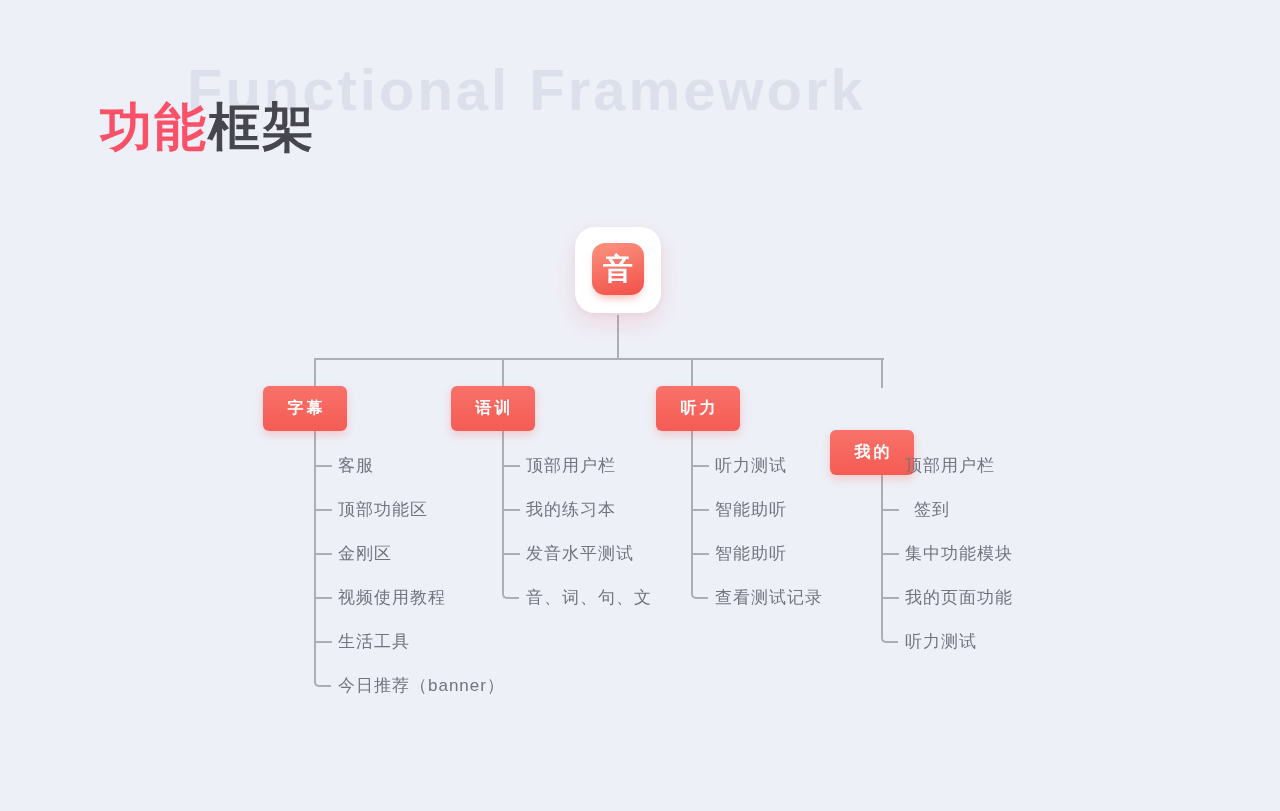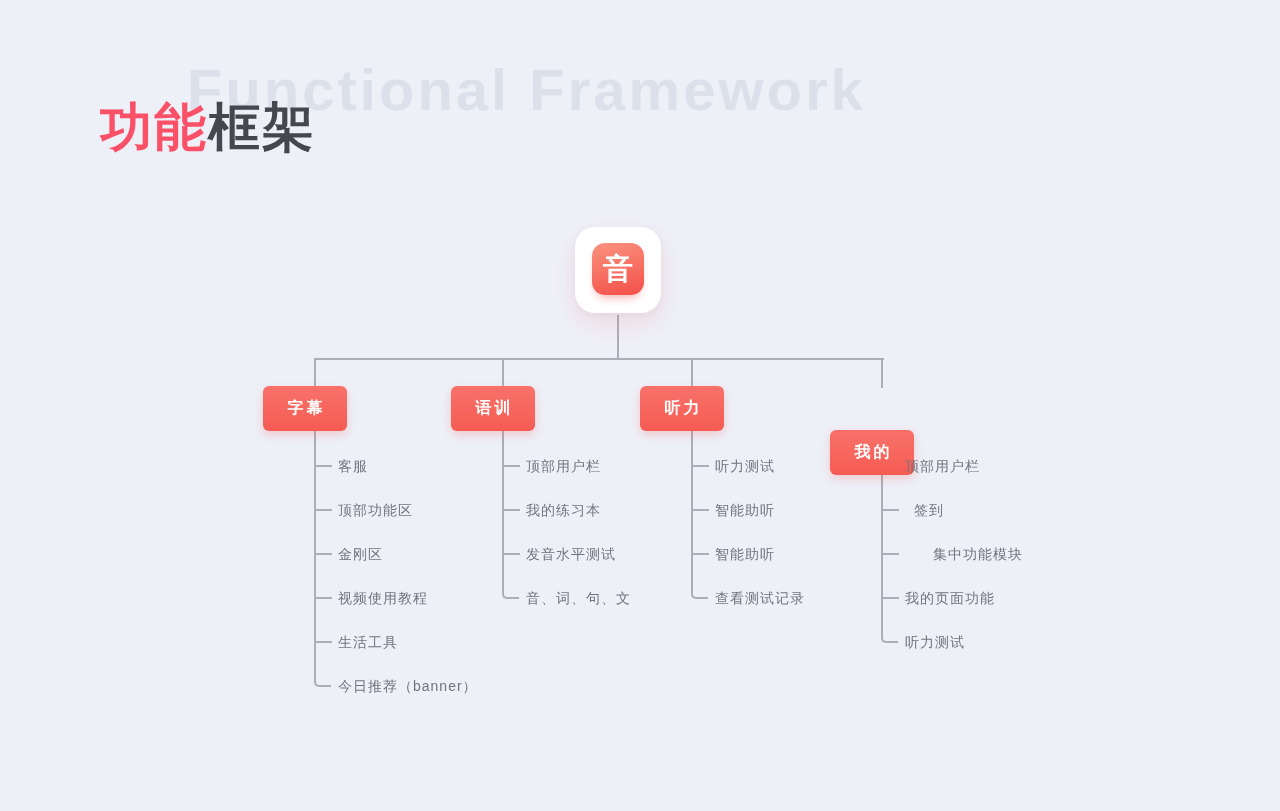--- a/index.html
+++ b/index.html
@@ -60,21 +60,21 @@
     background:linear-gradient(180deg,#F8726A 0%,#F55B53 100%);
     border-radius:6px;
     display:flex;align-items:center;justify-content:center;
     color:#fff;font-size:16px;font-weight:700;letter-spacing:3px;
     text-indent:3px;
     box-shadow:0 4px 10px rgba(245,90,85,.25);
     z-index:2;
   }
   .tree-item{
     position:absolute;
-    color:var(--item-text);font-size:14px;line-height:22px;
+    color:var(--item-text);font-size:17px;line-height:22px;
     letter-spacing:1px;white-space:nowrap;z-index:2;
   }
   .tick{position:absolute;height:2px;width:18px;background:var(--line);z-index:1;}
   .vline{position:absolute;width:2px;background:var(--line);z-index:1;}
   .lcorner{
     position:absolute;width:17px;height:11px;
     border-left:2px solid var(--line);
     border-bottom:2px solid var(--line);
     border-bottom-left-radius:5px;z-index:1;
   }
@@ -116,36 +116,36 @@
     <div class="vline" style="left: 502px; top: 431px; height: 157px;"></div>
     <div class="tick" style="left: 502px; top: 465px;"></div>
     <div class="tree-item" style="left: 526px; top: 455px;">顶部用户栏</div>
     <div class="tick" style="left: 502px; top: 509px;"></div>
     <div class="tree-item" style="left: 526px; top: 499px;">我的练习本</div>
     <div class="tick" style="left: 502px; top: 553px;"></div>
     <div class="tree-item" style="left: 526px; top: 543px;">发音水平测试</div>
     <div class="lcorner" style="left: 502px; top: 588px;"></div>
     <div class="tree-item" style="left: 526px; top: 587px; text-align: right;">音、词、句、文</div>
     <div class="line" style="left: 691px; top: 358px; width: 2px; height: 30px;"></div>
-    <div class="branch-node" style="left: 640px;">听力</div>
+    <div class="branch-node" style="left: 656px;">听力</div>
     <div class="vline" style="left: 691px; top: 431px; height: 157px;"></div>
     <div class="tick" style="left: 691px; top: 465px;"></div>
     <div class="tree-item" style="left: 715px; top: 455px;">听力测试</div>
     <div class="tick" style="left: 691px; top: 509px;"></div>
     <div class="tree-item" style="left: 715px; top: 499px;">智能助听</div>
     <div class="tick" style="left: 691px; top: 553px;"></div>
     <div class="tree-item" style="left: 715px; top: 543px;">智能助听</div>
     <div class="lcorner" style="left: 691px; top: 588px;"></div>
     <div class="tree-item" style="left: 715px; top: 587px;">查看测试记录</div>
     <div class="line" style="left: 881px; top: 358px; width: 2px; height: 30px;"></div>
     <div class="branch-node" style="left: 830px; margin-top: 44px;">我的</div>
     <div class="vline" style="left: 881px; top: 431px; height: 201px;"></div>
     <div class="tick" style="left: 881px; top: 465px;"></div>
     <div class="tree-item" style="left: 905px; top: 455px;">顶部用户栏</div>
     <div class="tick" style="left: 881px; top: 509px;"></div>
     <div class="tree-item" style="left: 914px; top: 499px;">签到</div>
     <div class="tick" style="left: 881px; top: 553px;"></div>
-    <div class="tree-item" style="left: 933px; top: 543px; text-align: right;">集中功能模块</div>
+    <div class="tree-item" style="left: 905px; top: 543px; text-align: right;">集中功能模块</div>
     <div class="tick" style="left: 881px; top: 597px;"></div>
     <div class="tree-item" style="left: 905px; top: 587px;">我的页面功能</div>
     <div class="lcorner" style="left: 881px; top: 632px;"></div>
     <div class="tree-item" style="left: 905px; top: 631px;">听力测试</div>
   </div>
 
 </body></html>

